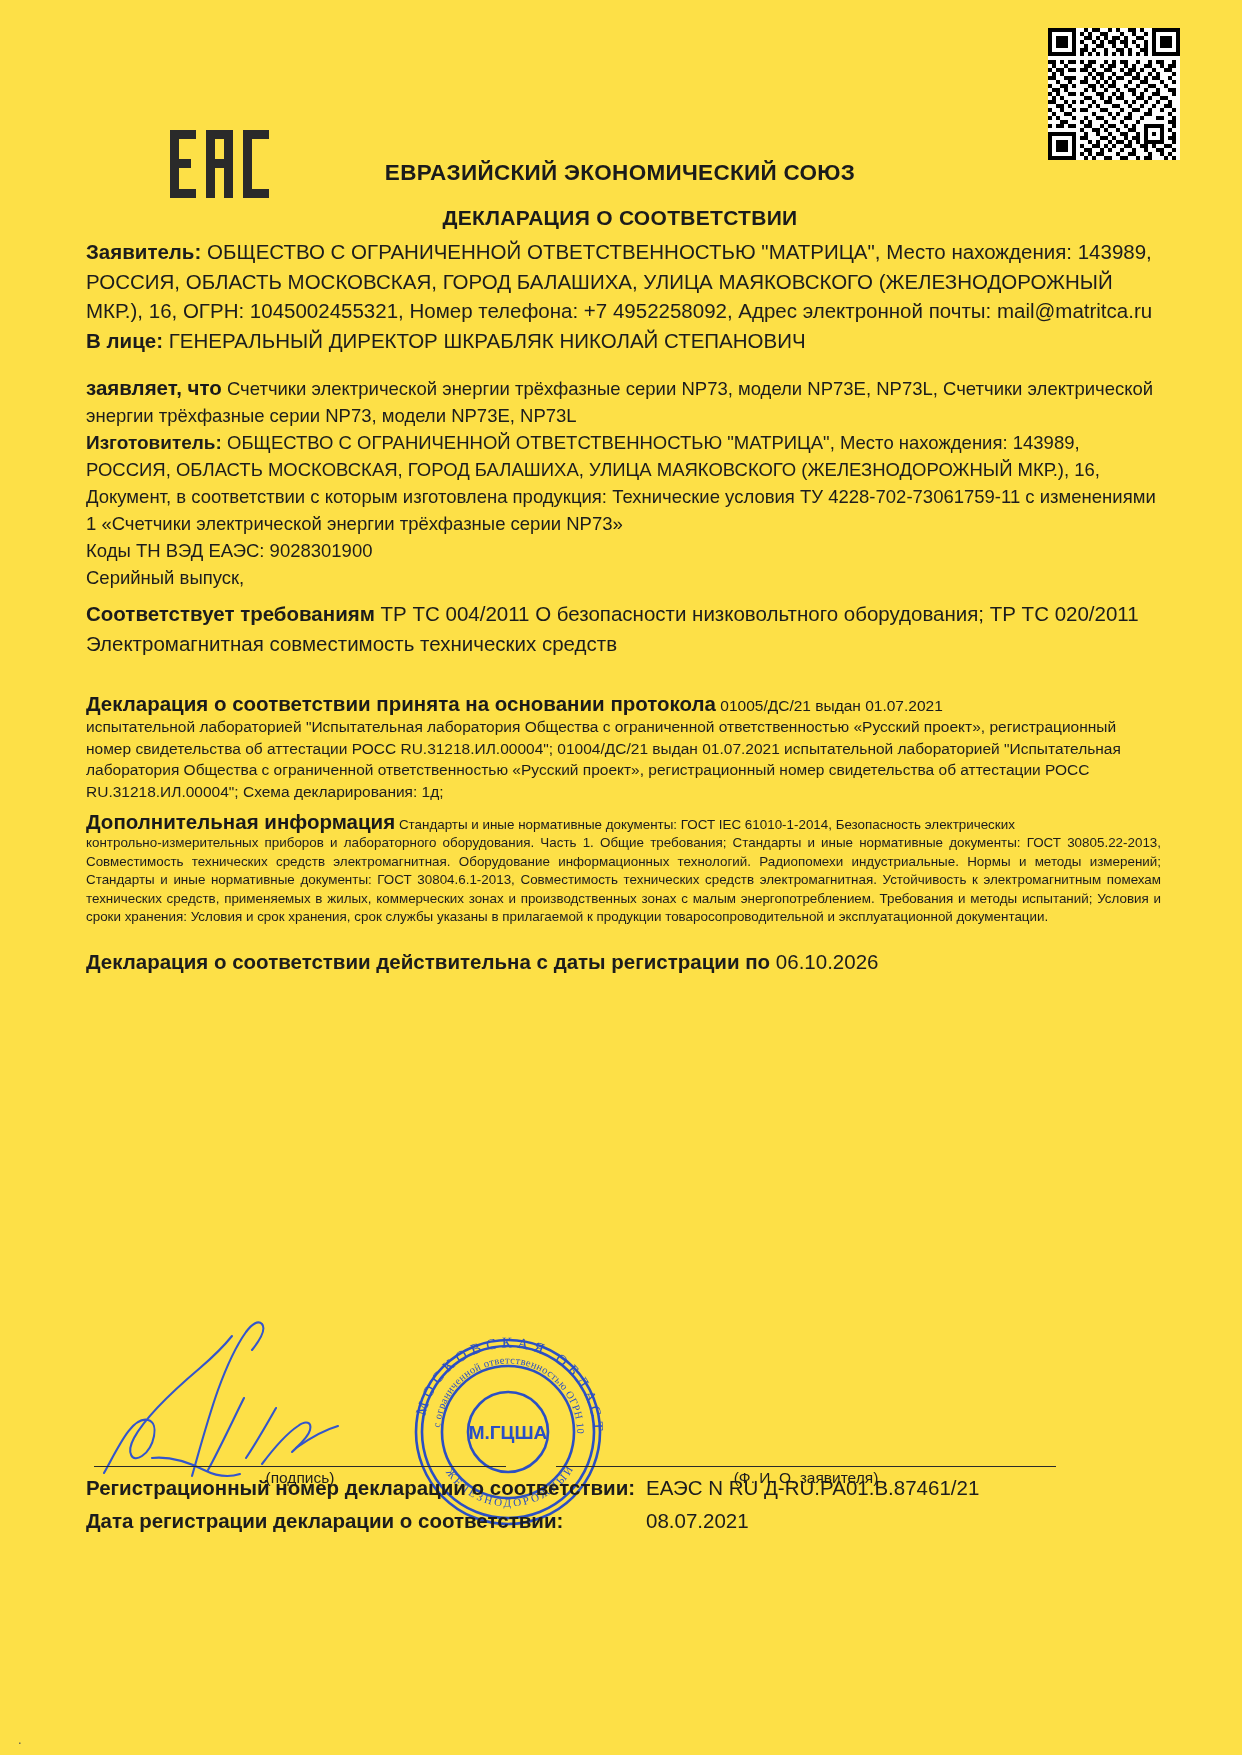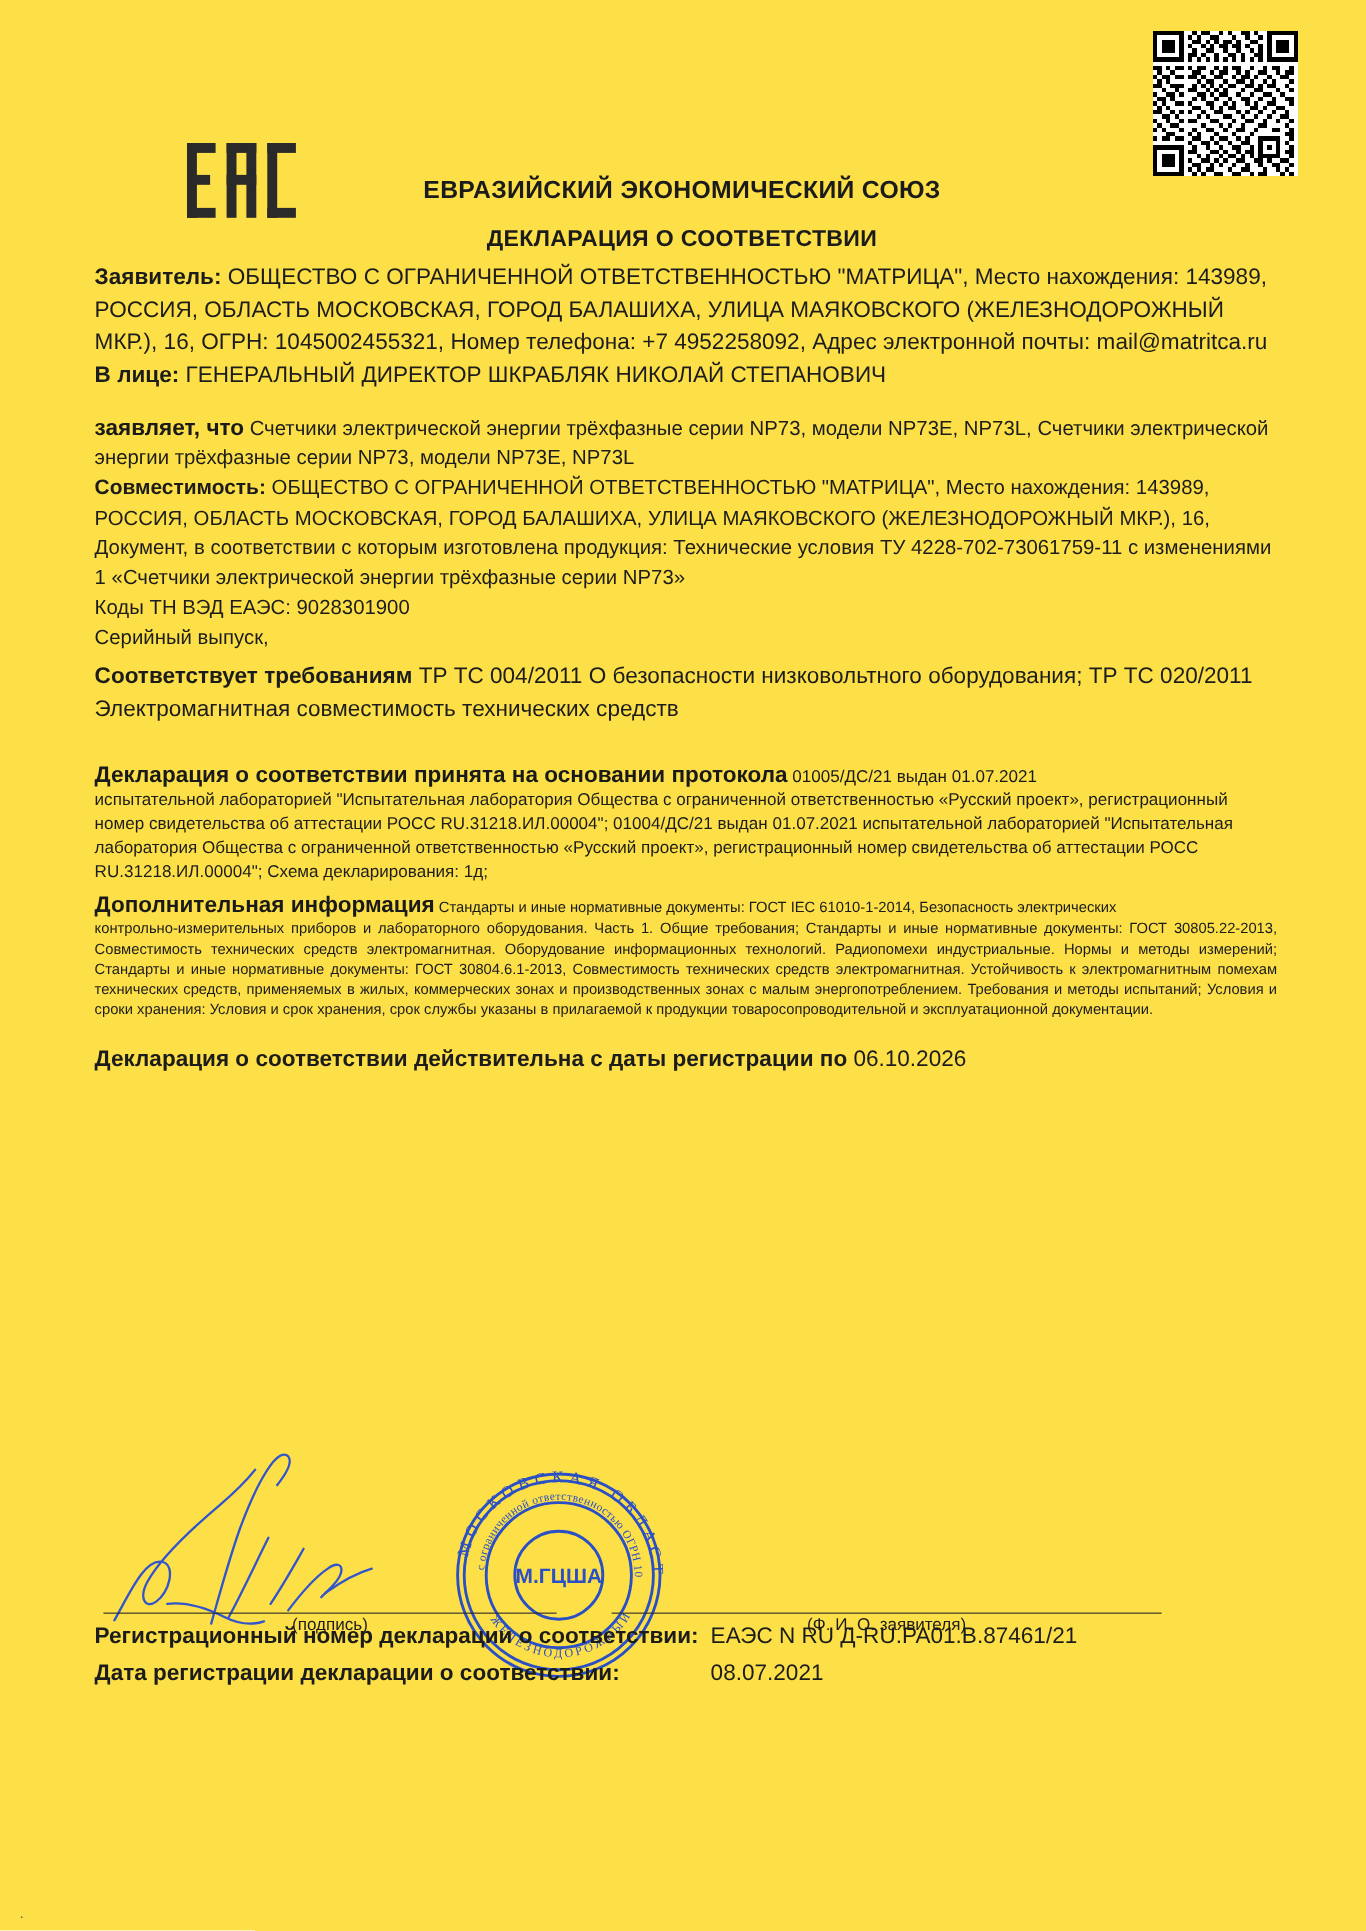--- a/index.html
+++ b/index.html
@@ -560,21 +560,21 @@
       <span class="bold">В лице:</span><span> ГЕНЕРАЛЬНЫЙ ДИРЕКТОР ШКРАБЛЯК НИКОЛАЙ СТЕПАНОВИЧ</span>
     </div>
 
     <div class="gap-md"></div>
 
     <div class="block">
       <span class="sec-head-lg">заявляет, что</span><span class="t-md">   Счетчики электрической энергии трёхфазные серии NP73, модели NP73E, NP73L, Счетчики электрической энергии трёхфазные серии NP73, модели NP73E, NP73L</span>
     </div>
 
     <div class="block t-md">
-      <span class="sec-head-md">Совместимость:</span><span> ОБЩЕСТВО С ОГРАНИЧЕННОЙ ОТВЕТСТВЕННОСТЬЮ "МАТРИЦА", Место нахождения: 143989, РОССИЯ, ОБЛАСТЬ МОСКОВСКАЯ, ГОРОД БАЛАШИХА, УЛИЦА МАЯКОВСКОГО (ЖЕЛЕЗНОДОРОЖНЫЙ МКР.), 16,</span>
+      <span class="sec-head-md">Изготовитель:</span><span> ОБЩЕСТВО С ОГРАНИЧЕННОЙ ОТВЕТСТВЕННОСТЬЮ "МАТРИЦА", Место нахождения: 143989, РОССИЯ, ОБЛАСТЬ МОСКОВСКАЯ, ГОРОД БАЛАШИХА, УЛИЦА МАЯКОВСКОГО (ЖЕЛЕЗНОДОРОЖНЫЙ МКР.), 16,</span>
     </div>
 
     <div class="block t-md">Документ, в соответствии с которым изготовлена продукция: Технические условия ТУ 4228-702-73061759-11 с изменениями 1 «Счетчики электрической энергии трёхфазные серии NP73»</div>
 
     <div class="block t-md">Коды ТН ВЭД ЕАЭС: 9028301900</div>
 
     <div class="block t-md">Серийный выпуск,</div>
 
     <div class="gap-sm"></div>
 

